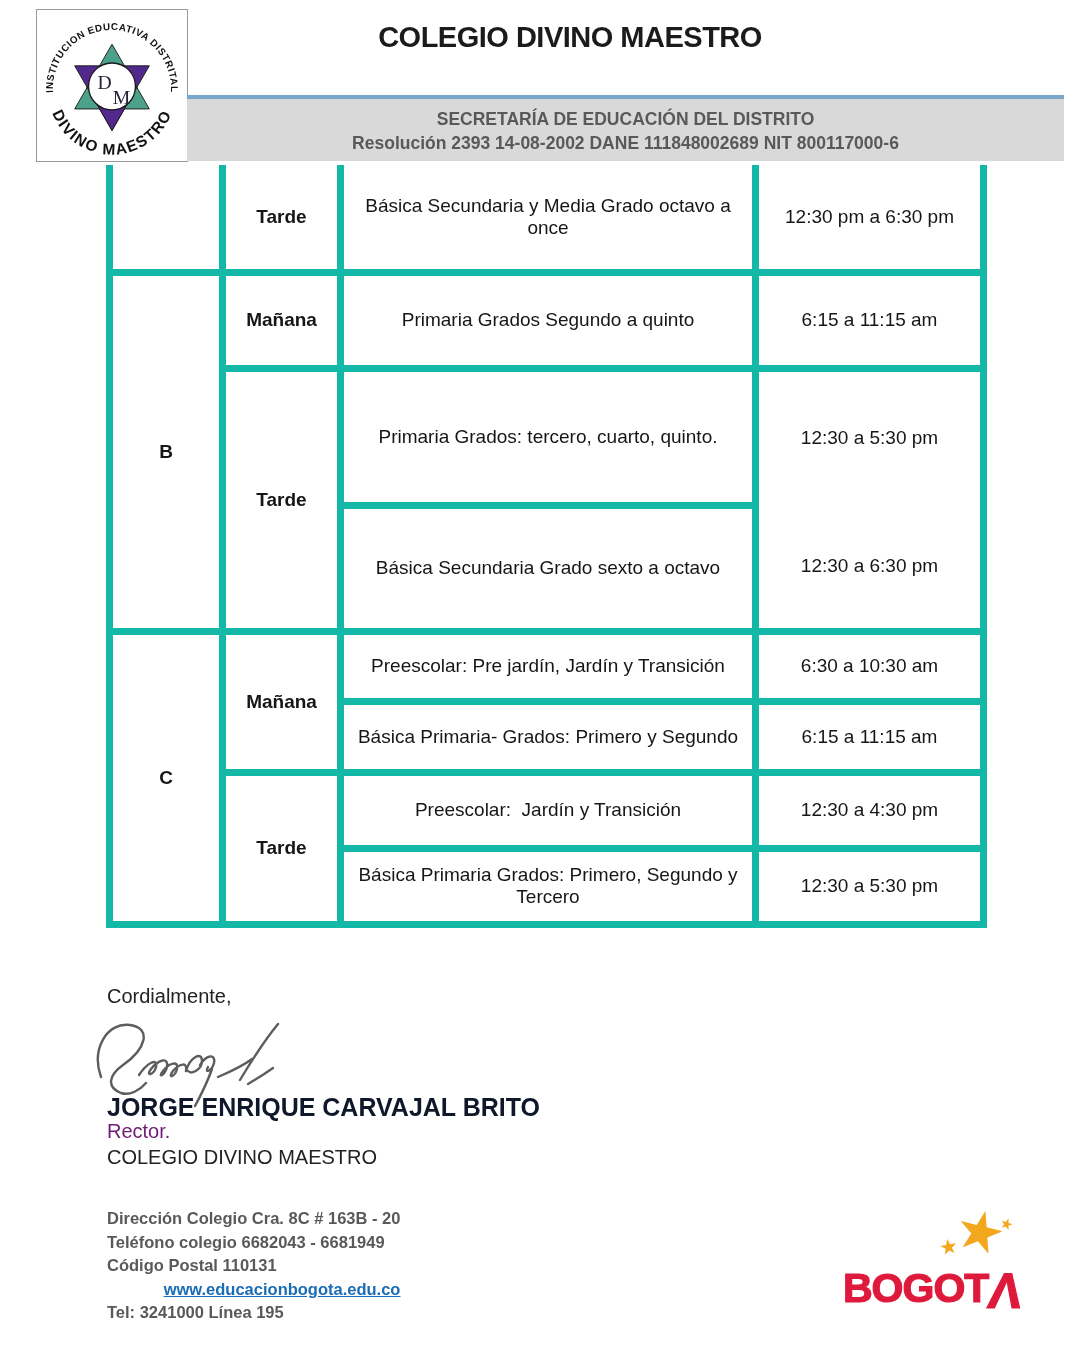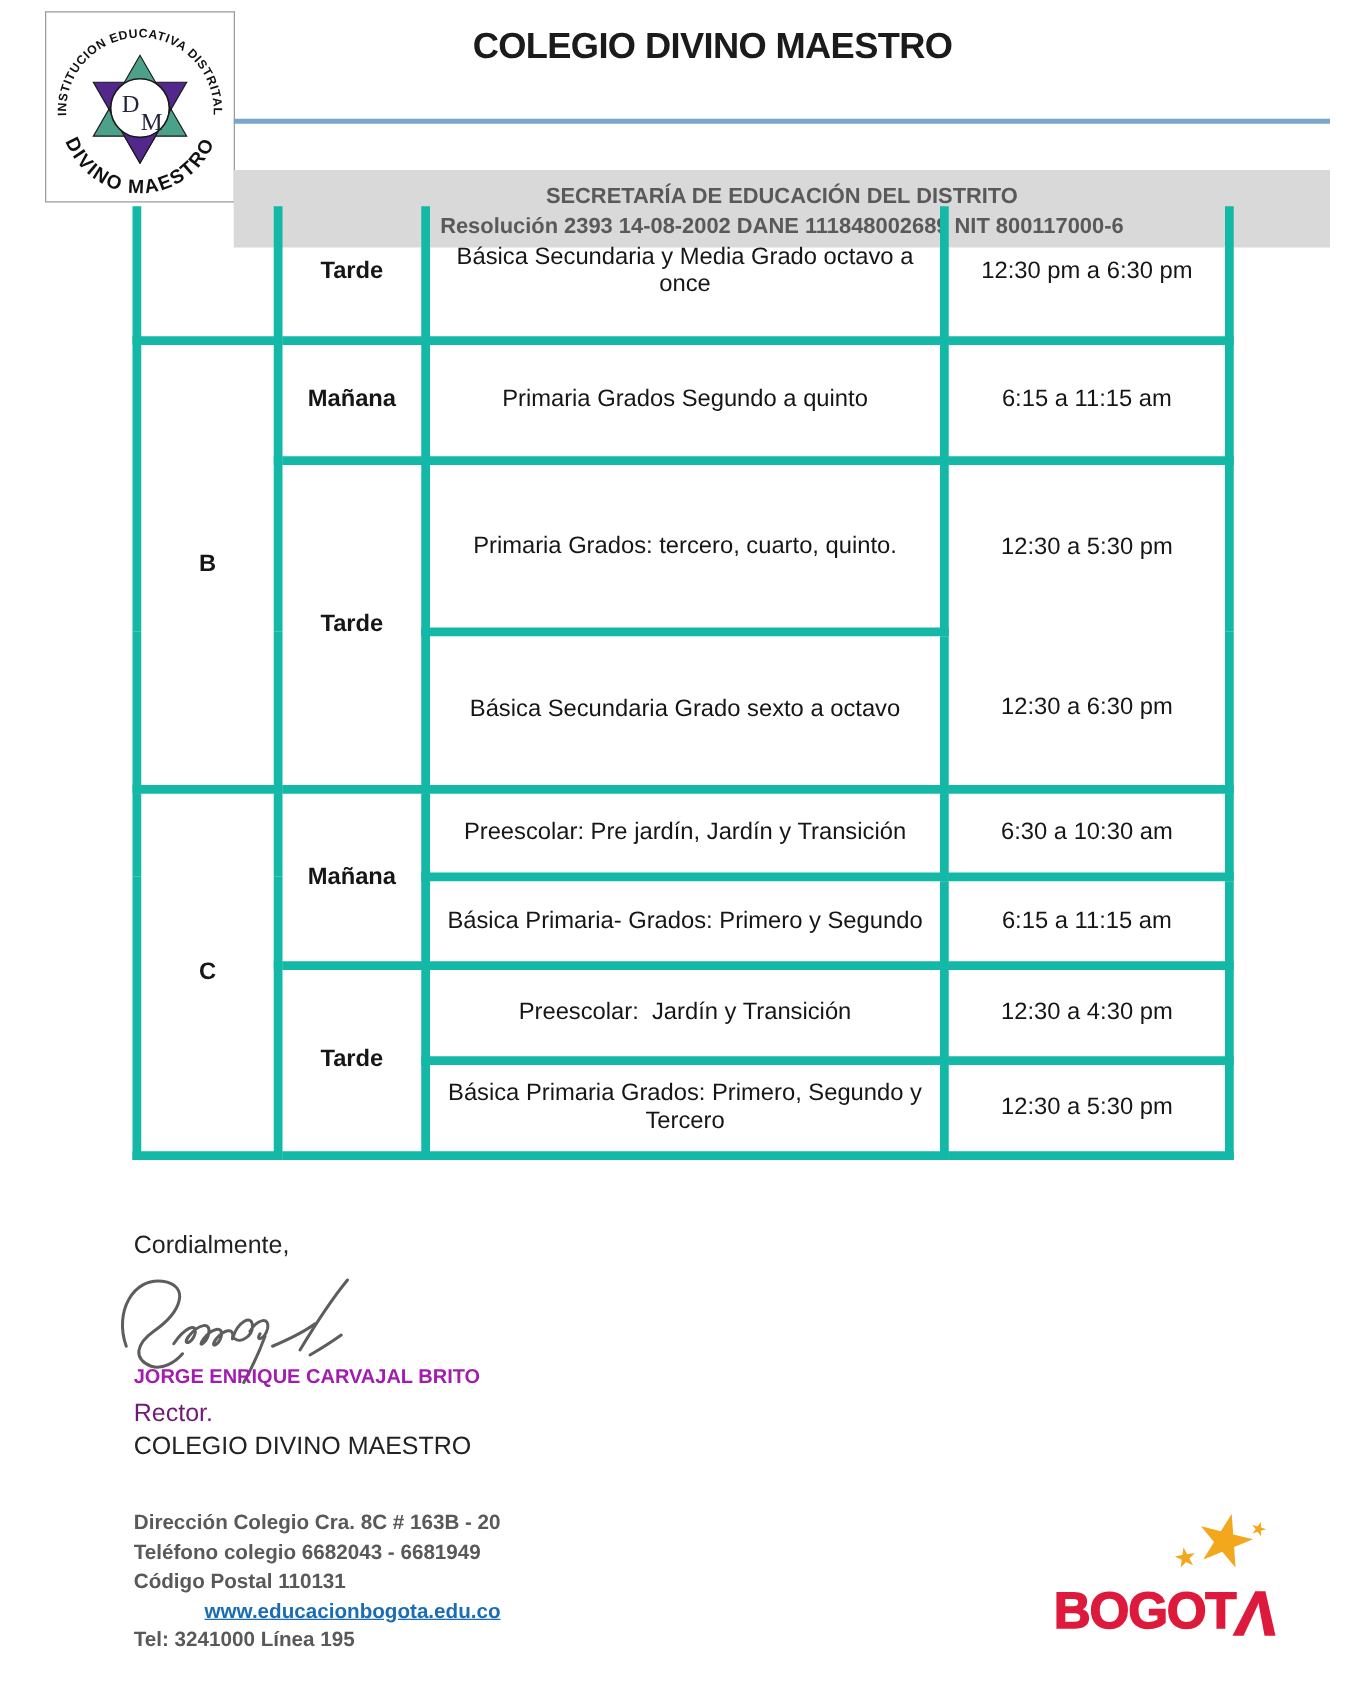--- a/index.html
+++ b/index.html
@@ -8,36 +8,36 @@
     font-family:"Liberation Sans",sans-serif;color:#1c1c1c;overflow:hidden;
   }
   
   .logo-box{position:absolute;left:36px;top:9px;width:152px;height:153px;
     background:#fff;border:1px solid #9a9a9a;box-sizing:border-box;}
   .logo-box svg{display:block;}
   .doc-title{position:absolute;left:60px;top:21px;width:1020px;text-align:center;
     font-size:29px;font-weight:bold;letter-spacing:-0.5px;color:#1b1b1b;}
   .banner-accent{position:absolute;left:187px;top:95px;width:877px;height:4px;background:#7aa6c8;}
   .banner{position:absolute;left:187px;top:99px;width:877px;height:62px;background:#d9d9d9;
-    text-align:center;color:#595959;font-weight:bold;margin-top:37px;}
+    text-align:center;color:#595959;font-weight:bold;}
   .banner .l1{padding-top:8px;font-size:17.5px;line-height:24px;}
   .banner .l2{font-size:17.5px;line-height:24px;}
   
   table.sched{position:absolute;left:106px;top:165px;border-collapse:collapse;table-layout:fixed;}
   table.sched td{border:7px solid #14b8a6;text-align:center;vertical-align:middle;
     font-size:19px;color:#161616;padding:0;}
   table.sched td.desc{padding:0 5px;white-space:pre-wrap;margin-left:16px;}
   table.sched td.shift, table.sched td.group{font-weight:bold;}
   table.sched tr.cut td{border-top:none;}
   table.sched td.hid-b{border-bottom-style:hidden;}
   
   .closing{position:absolute;left:107px;top:985px;width:560px;}
   .salutation{position:absolute;left:0;top:0;font-size:20px;color:#222;text-align:right;}
   .signature{position:absolute;left:-14px;top:28px;}
-  .sig-name{position:absolute;left:0;top:108px;font-size:16px;font-weight:bold;color:#a21caf;}
+  .sig-name{position:absolute;left:0;top:108px;font-size:25px;font-weight:bold;color:#0f172a;}
   .sig-role{position:absolute;left:0;top:135px;font-size:20px;color:#701a75;}
   .sig-org{position:absolute;left:0;top:161px;font-size:20px;color:#222;}
   
   .contact{position:absolute;left:107px;top:1207px;font-size:16.5px;line-height:23.5px;color:#595959;font-weight:bold;}
   .contact .link{color:#1a6cb5;text-decoration:underline;cursor:pointer;text-align:right;}
   .bogota{position:absolute;left:843px;top:1210px;width:190px;height:110px;}
   .bogota .word{position:absolute;left:0;top:46px;font-size:41px;font-weight:bold;
     letter-spacing:-1px;color:#de1a3c;-webkit-text-stroke:1.2px #de1a3c;}
   .bogota .lambda{display:inline-block;font-size:50px;transform:skewX(-8deg);
     position:relative;top:6px;margin-left:1px;}

